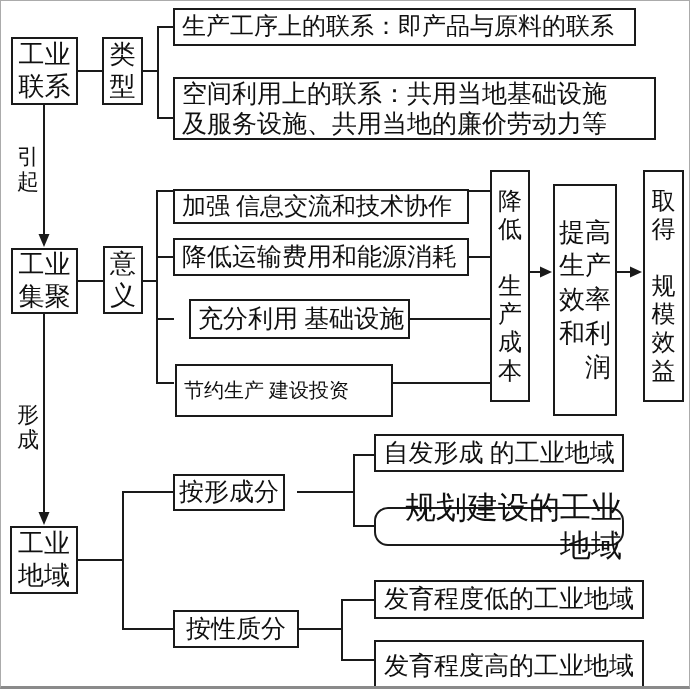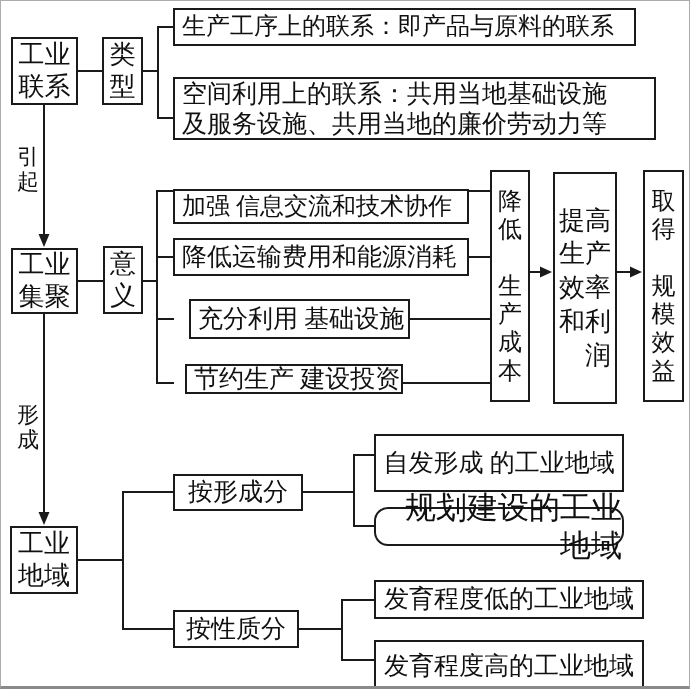--- a/index.html
+++ b/index.html
@@ -104,55 +104,55 @@
 
   <div class="box vtext" style="left:102px;top:245px;width:40px;height:68px;font-size:26px;">意
 义</div>
 
   <div class="box left" style="left:172px;top:188px;width:296px;height:35px;font-size:24px;">加强 信息交流和技术协作</div>
 
   <div class="box left" style="left:172px;top:237px;width:296px;height:38px;font-size:25px;">降低运输费用和能源消耗</div>
 
   <div class="box left" style="left:188px;top:298px;width:221px;height:40px;font-size:25px;">充分利用 基础设施</div>
 
-  <div class="box left" style="left:184px;top:363px;width:218px;height:30px;font-size:25px;">节约生产 建设投资</div>
+  <div class="box left" style="left:174px;top:363px;width:218px;height:53px;font-size:20px;">节约生产 建设投资</div>
 
   <div class="box vtext" style="left:489px;top:169px;width:40px;height:232px;font-size:24px;line-height:1.18;">降
 低
 
 生
 产
 成
 本</div>
 
-  <div class="box vtext" style="left:552px;top:171px;width:64px;height:232px;font-size:26px;line-height:1.3;">提高
+  <div class="box vtext" style="left:552px;top:183px;width:64px;height:232px;font-size:26px;line-height:1.3;">提高
 生产
 效率
 和利
 润</div>
 
   <div class="box vtext" style="left:642px;top:169px;width:41px;height:232px;font-size:24px;line-height:1.18;">取
 得
 
 规
 模
 效
 益</div>
 
   <div class="flow-label" style="left:12px;top:402px;width:30px;font-size:22px;">形
 成</div>
 
   <div class="box" style="left:9px;top:525px;width:68px;height:68px;font-size:26px;">工业
 地域</div>
 
-  <div class="box" style="left:172px;top:473px;width:130px;height:37px;font-size:25px;">按形成分</div>
+  <div class="box" style="left:172px;top:473px;width:112px;height:37px;font-size:25px;">按形成分</div>
 
   <div class="box" style="left:172px;top:609px;width:126px;height:38px;font-size:25px;">按性质分</div>
 
-  <div class="box" style="left:373px;top:433px;width:250px;height:58px;font-size:25px;">自发形成 的工业地域</div>
+  <div class="box" style="left:373px;top:433px;width:250px;height:38px;font-size:25px;">自发形成 的工业地域</div>
 
   <div class="box" style="left:373px;top:506px;width:250px;height:39px;font-size:31px;border-radius:14px;">规划建设的工业地域</div>
 
   <div class="box" style="left:373px;top:579px;width:270px;height:39px;font-size:25px;">发育程度低的工业地域</div>
 
   <div class="box" style="left:373px;top:639px;width:270px;height:53px;font-size:25px;">发育程度高的工业地域</div>
 
 </div>
 
 </body></html>

